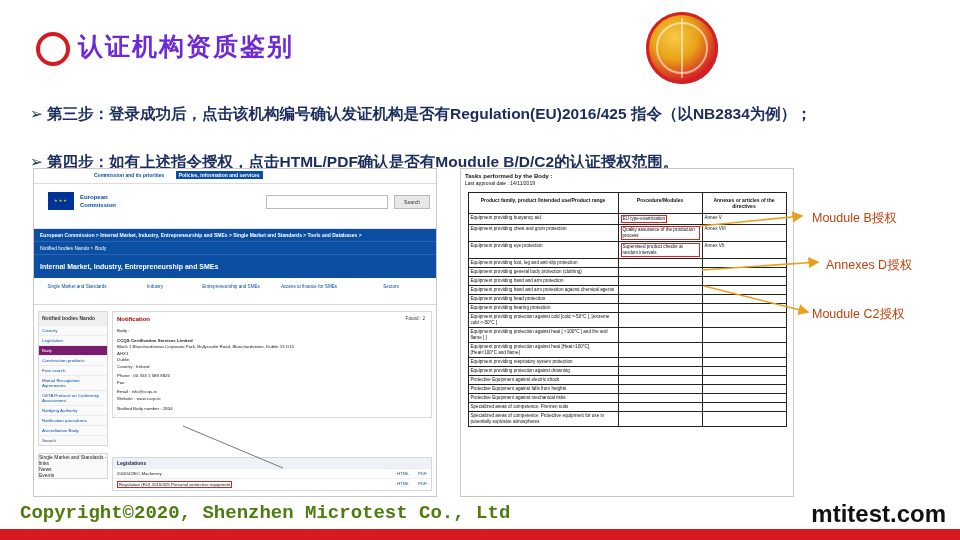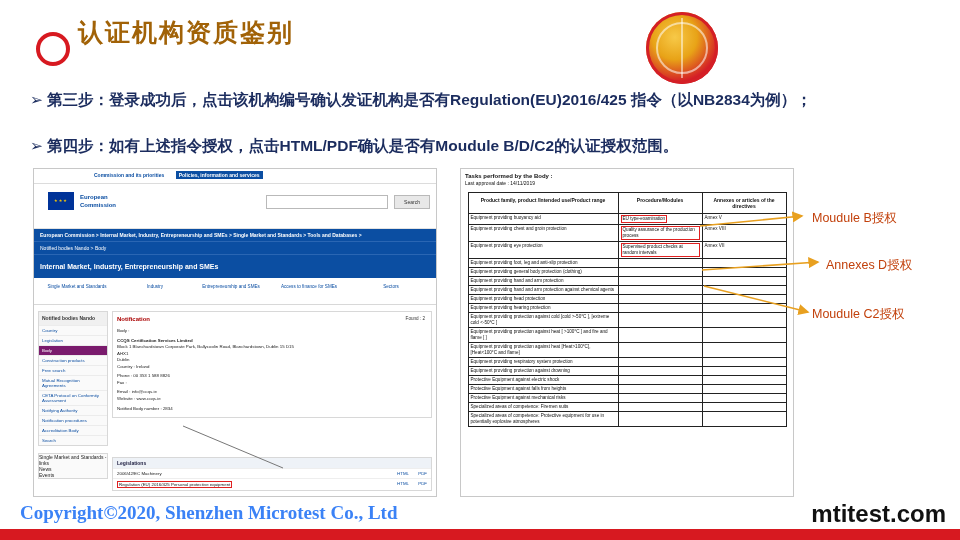--- a/index.html
+++ b/index.html
@@ -1,35 +1,35 @@
 <!DOCTYPE html>
 <html><head>
 <meta charset="utf-8">
 <style>
   html,body{margin:0;padding:0;}
   body{width:960px;height:540px;background:#ffffff;font-family:"Liberation Sans","DejaVu Sans",sans-serif;overflow:hidden;position:relative;}
 
   
-  .slide-title{position:absolute;left:78px;top:16px;font-size:25px;font-weight:bold;color:#a16207;letter-spacing:2px;}
+  .slide-title{position:absolute;left:78px;top:30px;font-size:25px;font-weight:bold;color:#6d28d9;letter-spacing:2px;}
   .title-ring{position:absolute;left:36px;top:32px;width:26px;height:26px;border:4px solid #d71920;border-radius:50%;}
 
   
   .logo-wrap{position:absolute;right:14px;top:8px;width:300px;height:80px;}
   .logo-globe{position:absolute;left:0;top:4px;width:72px;height:72px;border-radius:50%;background:radial-gradient(circle at 40% 35%,#f7c948 0%,#e8a317 35%,#d41f26 70%,#b3121c 100%);box-shadow:inset 0 0 0 3px #d41f26;}
   .logo-globe:after{content:"";position:absolute;left:10px;top:10px;right:10px;bottom:10px;border-radius:50%;border:2px solid rgba(255,255,255,.55);}
   .logo-globe:before{content:"";position:absolute;left:50%;top:6px;bottom:6px;width:2px;margin-left:-1px;background:rgba(255,255,255,.5);}
   .logo-text{position:absolute;left:80px;top:2px;font-size:40px;font-weight:bold;color:#111;letter-spacing:-1px;}
   .logo-text .o{color:#d41f26;}
   .logo-sub{position:absolute;left:82px;top:50px;font-size:21px;font-weight:bold;color:#111;letter-spacing:8px;}
 
   
   .bullet{position:absolute;font-size:15.5px;color:#1b2c5e;font-weight:bold;white-space:nowrap;}
   .bullet .arrow{color:#1b2c5e;margin-right:4px;}
-  #b1{left:30px;top:90px;text-align:right;}
-  #b2{left:30px;top:136px;}
+  #b1{left:30px;top:104px;text-align:right;}
+  #b2{left:30px;top:152px;}
 
   
   .shotL{position:absolute;left:33px;top:168px;width:402px;height:327px;border:1px solid #c8c8c8;background:#fff;overflow:hidden;font-size:5px;color:#222;}
   .ecTop{height:14px;background:#fff;border-bottom:1px solid #dcdcdc;position:relative;}
   .ecTop .tabs{position:absolute;left:60px;top:3px;font-size:5px;color:#0b4ea2;font-weight:bold;}
   .ecTop .tabs span{margin-right:10px;}
   .ecTop .tabs .sel{background:#0b4ea2;color:#fff;padding:1px 3px;}
   .ecBand{background:#fff;height:44px;position:relative;border-bottom:1px solid #e3e3e3;}
   .ecFlag{position:absolute;left:14px;top:8px;width:26px;height:18px;background:#003399;}
   .ecFlagStars{position:absolute;left:14px;top:8px;width:26px;height:18px;color:#ffcc00;font-size:4px;text-align:center;line-height:18px;letter-spacing:1px;}
@@ -68,21 +68,21 @@
   table.tbl th{font-weight:bold;font-size:5px;text-align:center;padding:4px 2px;}
   .cellRed{border:1px solid #e02020;display:inline-block;padding:0 1px;}
 
   
   .ann{position:absolute;font-size:12.5px;color:#c2410c;white-space:nowrap;}
   #a1{left:812px;top:210px;}
   #a2{left:826px;top:257px;}
   #a3{left:812px;top:306px;text-align:center;}
 
   
-  .footer-copy{position:absolute;left:20px;top:502px;font-size:19px;font-weight:bold;color:#3b82f6;font-family:Liberation Serif, serif;}
+  .footer-copy{position:absolute;left:20px;top:502px;font-size:19px;font-weight:bold;color:#4d7c0f;font-family:Liberation Mono, monospace;}
   .footer-bar{position:absolute;left:0;top:529px;width:960px;height:11px;background:#d71920;}
   .footer-site{position:absolute;right:14px;top:500px;font-size:24px;font-weight:bold;color:#111;}
 </style>
 </head>
 <body>
 
 <div class="title-ring"></div>
 <div class="slide-title">认证机构资质鉴别</div>
 
 <div class="logo-wrap">

